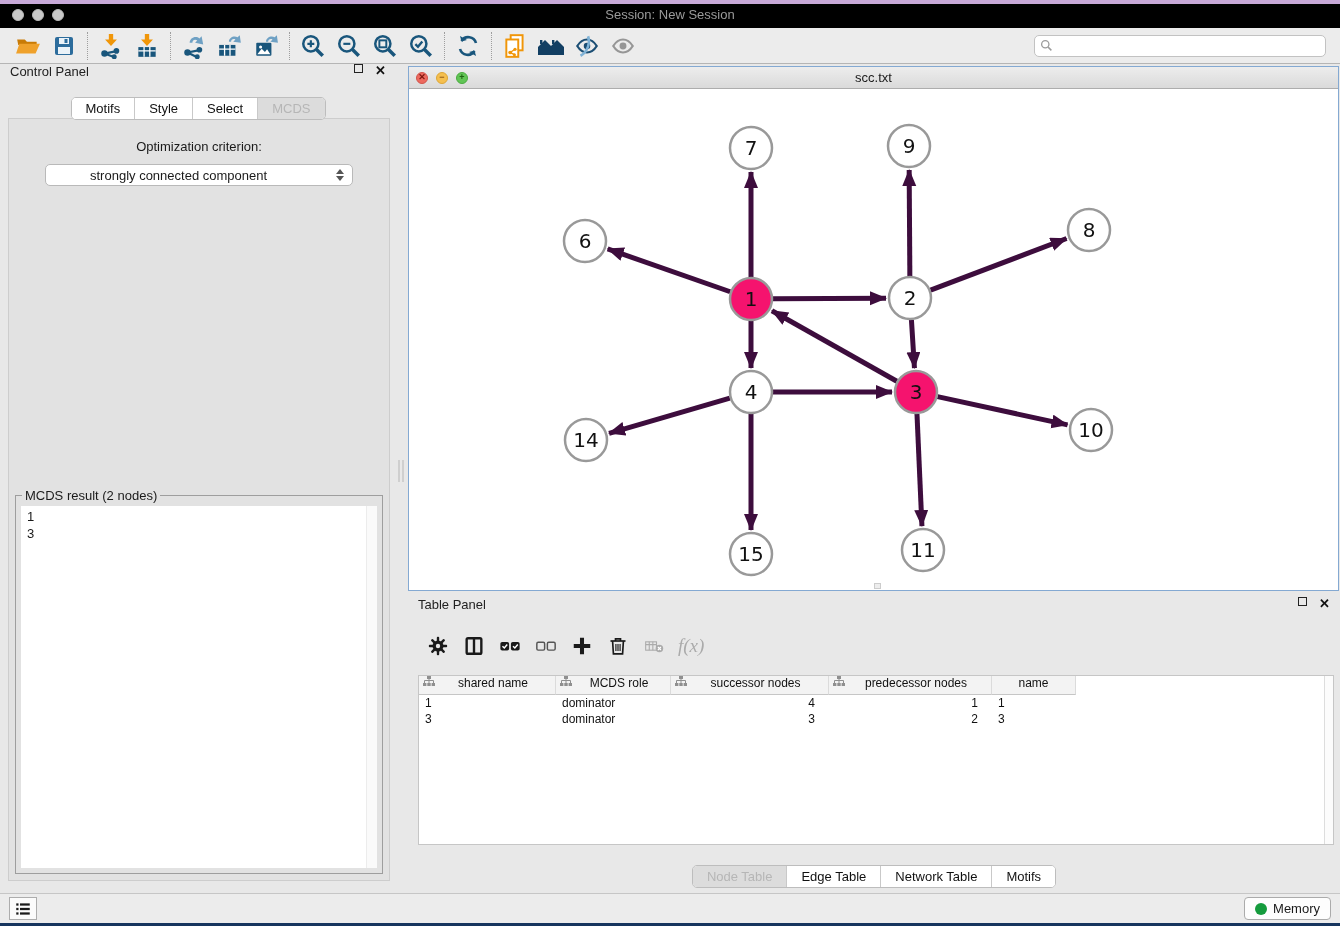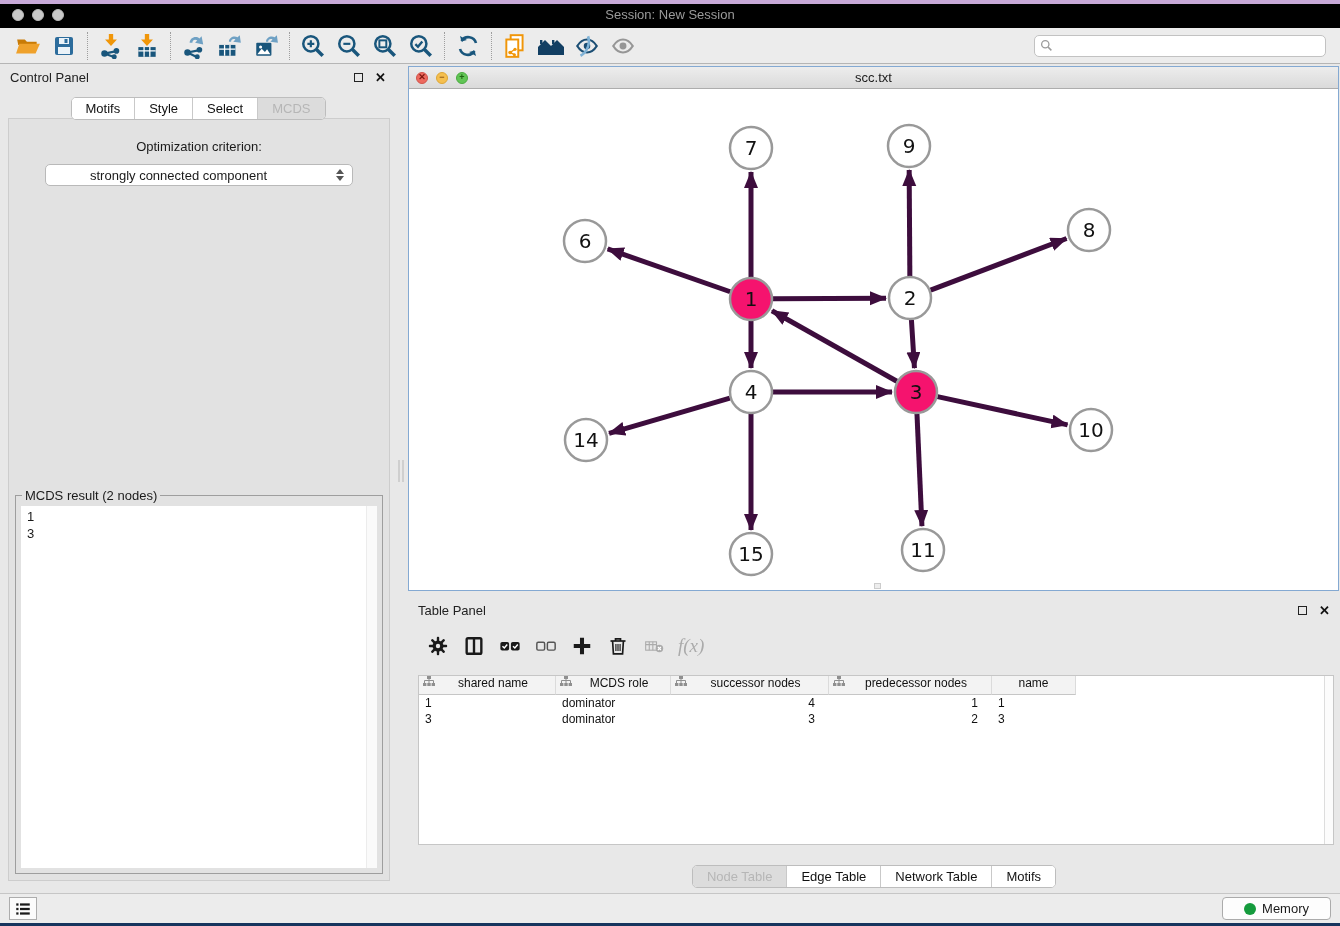--- a/index.html
+++ b/index.html
@@ -16,21 +16,21 @@
 
   
   .toolbar { position:absolute; top:28px; left:0; right:0; height:36px; background:#ECECEC; border-bottom:1px solid #B5B5B5; display:flex; align-items:center; padding:0 10px; }
   .tb-btn { width:36px; height:30px; display:flex; align-items:center; justify-content:center; }
   .tb-div { width:1px; height:28px; border-left:1px dotted #9E9E9E; margin:0 5px; }
   .search-box { margin-left:auto; margin-right:4px; width:292px; height:22px; background:#fff; border:1px solid #C2C2C2; border-radius:5px; display:flex; align-items:center; padding:0 5px; gap:4px; }
   .search-box input { border:none; outline:none; flex:1; font-size:12px; background:transparent; font-family:"Liberation Sans",sans-serif; }
 
   
   .control-panel { position:absolute; left:0; top:64px; width:396px; bottom:33px; background:#E8E8E8; }
-  .panel-head { height:26px; display:flex; align-items:center; padding:0 10px; font-size:13px; color:#222; }
+  .panel-head { height:26px; display:flex; padding:0 10px; font-size:13px; color:#222; }
   .panel-head .spacer { flex:1; }
   .float-ic { width:9px; height:9px; border:1.5px solid #222; margin-right:12px; }
   .close-ic { font-size:13px; font-weight:bold; color:#111; line-height:1; }
   .seg-tabs { display:flex; border:1px solid #BDBDBD; border-radius:5px; overflow:hidden; background:#fff; }
   .seg { padding:3px 14px; font-size:13px; background:#fff; border-right:1px solid #C9C9C9; color:#111; white-space:nowrap; }
   .seg:last-child { border-right:none; }
   .seg.sel { background:#DCDCDC; color:#B6B6B6; }
   .cp-tabs-row { position:absolute; top:33px; left:0; right:0; display:flex; justify-content:center; z-index:2; }
   .cp-inner { position:absolute; left:8px; right:6px; top:54px; bottom:12px; background:#E2E2E2; border:1px solid #CDCDCD; }
   .opt-label { text-align:center; margin-top:20px; font-size:13px; }
@@ -70,21 +70,21 @@
   .th-cell { background:#F3F3F3; border-right:1px solid #DBDBDB; border-bottom:1px solid #C6C6C6; display:flex; align-items:flex-start; font-size:12px; color:#111; padding:0 4px; }
   .th-cell .th-lab { flex:1; text-align:center; }
   .dt-row { display:flex; height:16px; }
   .td-cell { font-size:12px; display:flex; align-items:center; padding:0 6px; color:#111; }
   .td-cell.r { justify-content:flex-end; padding-right:14px; }
   .tp-tabs-row { position:absolute; bottom:2px; left:0; right:0; display:flex; justify-content:center; }
 
   
   .statusbar { position:absolute; left:0; right:0; bottom:3px; height:30px; background:#ECECEC; border-top:1px solid #C6C6C6; display:flex; align-items:center; padding:0 9px; }
   .sb-btn { width:28px; height:23px; background:#FBFBFB; border:1px solid #ADADAD; display:flex; align-items:center; justify-content:center; }
-  .mem-btn { margin-left:auto; display:flex; align-items:center; gap:6px; background:#FDFDFD; border:1px solid #ABABAB; border-radius:4px; padding:2px 21px; height:23px; font-size:13px; }
+  .mem-btn { margin-left:auto; display:flex; align-items:center; gap:6px; background:#FDFDFD; border:1px solid #ABABAB; border-radius:4px; padding:2px 10px; height:23px; font-size:13px; }
   .mem-dot { width:12px; height:12px; border-radius:50%; background:#159B3D; }
   .bottom-strip { position:absolute; left:0; right:0; bottom:0; height:3px; background:#16355E; }
 </style>
 </head>
 <body>
 
 <div class="top-strip"></div>
 <div class="titlebar">
   <div class="traffic">
     <div class="tl-dot"></div>

